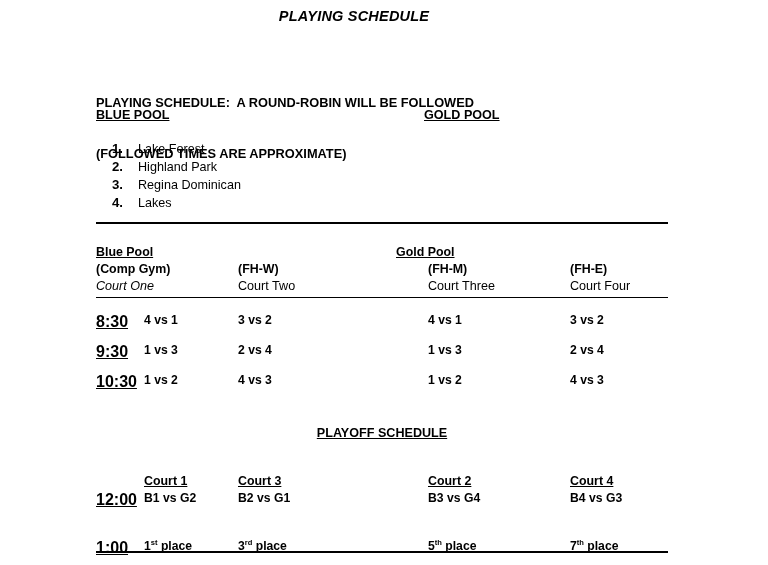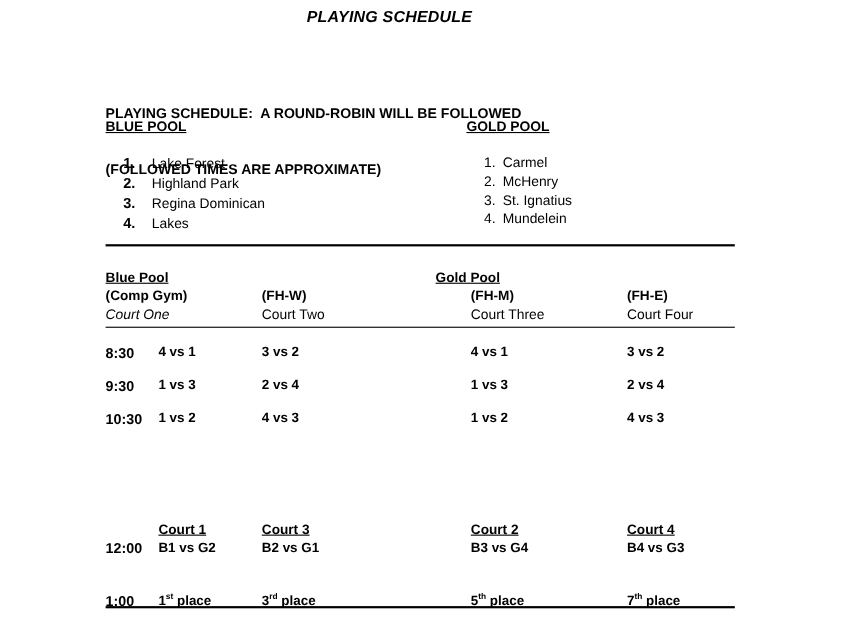--- a/index.html
+++ b/index.html
@@ -137,21 +137,22 @@
   .hdr-fh {
     font-weight: bold;
     font-size: 12.4px;
   }
   .hdr-court {
     font-weight: normal;
     font-size: 12.6px;
   }
   .time {
     font-weight: bold;
-    font-size: 13px;
+    text-decoration: underline;
+    font-size: 16px;
   }
   .match {
     font-weight: bold;
     font-size: 12.2px;
   }
 
   
   .grid-head { top: 245px; }
   .grid-head .grid-row { height: 17px; }
 
@@ -220,34 +221,20 @@
         <span class="num">3.</span><span>Regina Dominican</span>
       </li>
       <li>
         <span class="num">4.</span><span>Lakes</span>
       </li>
     </ul>
   </div>
 
   <div class="pool-gold">
     <span class="pool-title">GOLD POOL</span>
-    <ul class="pool-list">
-      <li>
-        <span class="num">1.</span><span>Carmel</span>
-      </li>
-      <li>
-        <span class="num">2.</span><span>McHenry</span>
-      </li>
-      <li>
-        <span class="num">3.</span><span>St. Ignatius</span>
-      </li>
-      <li>
-        <span class="num">4.</span><span>Mundelein</span>
-      </li>
-    </ul>
   </div>
 
   <div class="rule rule-top"></div>
   <div class="rule rule-mid"></div>
   <div class="rule rule-bottom"></div>
 
   <div class="grid grid-head">
     <div class="grid-row">
       <span class="cell c1 hdr-pool" style="left:0px;">Blue Pool</span>
       <span class="cell c3 hdr-pool" style="left:300px;">Gold Pool</span>
@@ -283,20 +270,21 @@
     </div>
     <div class="grid-row">
       <span class="cell c-time time">10:30</span>
       <span class="cell c1 match">1 vs 2</span>
       <span class="cell c2 match">4 vs 3</span>
       <span class="cell c3 match">1 vs 2</span>
       <span class="cell c4 match">4 vs 3</span>
     </div>
   </div>
 
+  <div class="playoff-title">PLAYOFF SCHEDULE</div>
 
   <div class="playoff-grid">
     <div class="grid-row">
       <span class="cell c1 hdr-pcourt">Court 1</span>
       <span class="cell c2 hdr-pcourt">Court 3</span>
       <span class="cell c3 hdr-pcourt">Court 2 </span>
       <span class="cell c4 hdr-pcourt">Court 4</span>
     </div>
     <div class="grid-row">
       <span class="cell c-time time">12:00</span>

